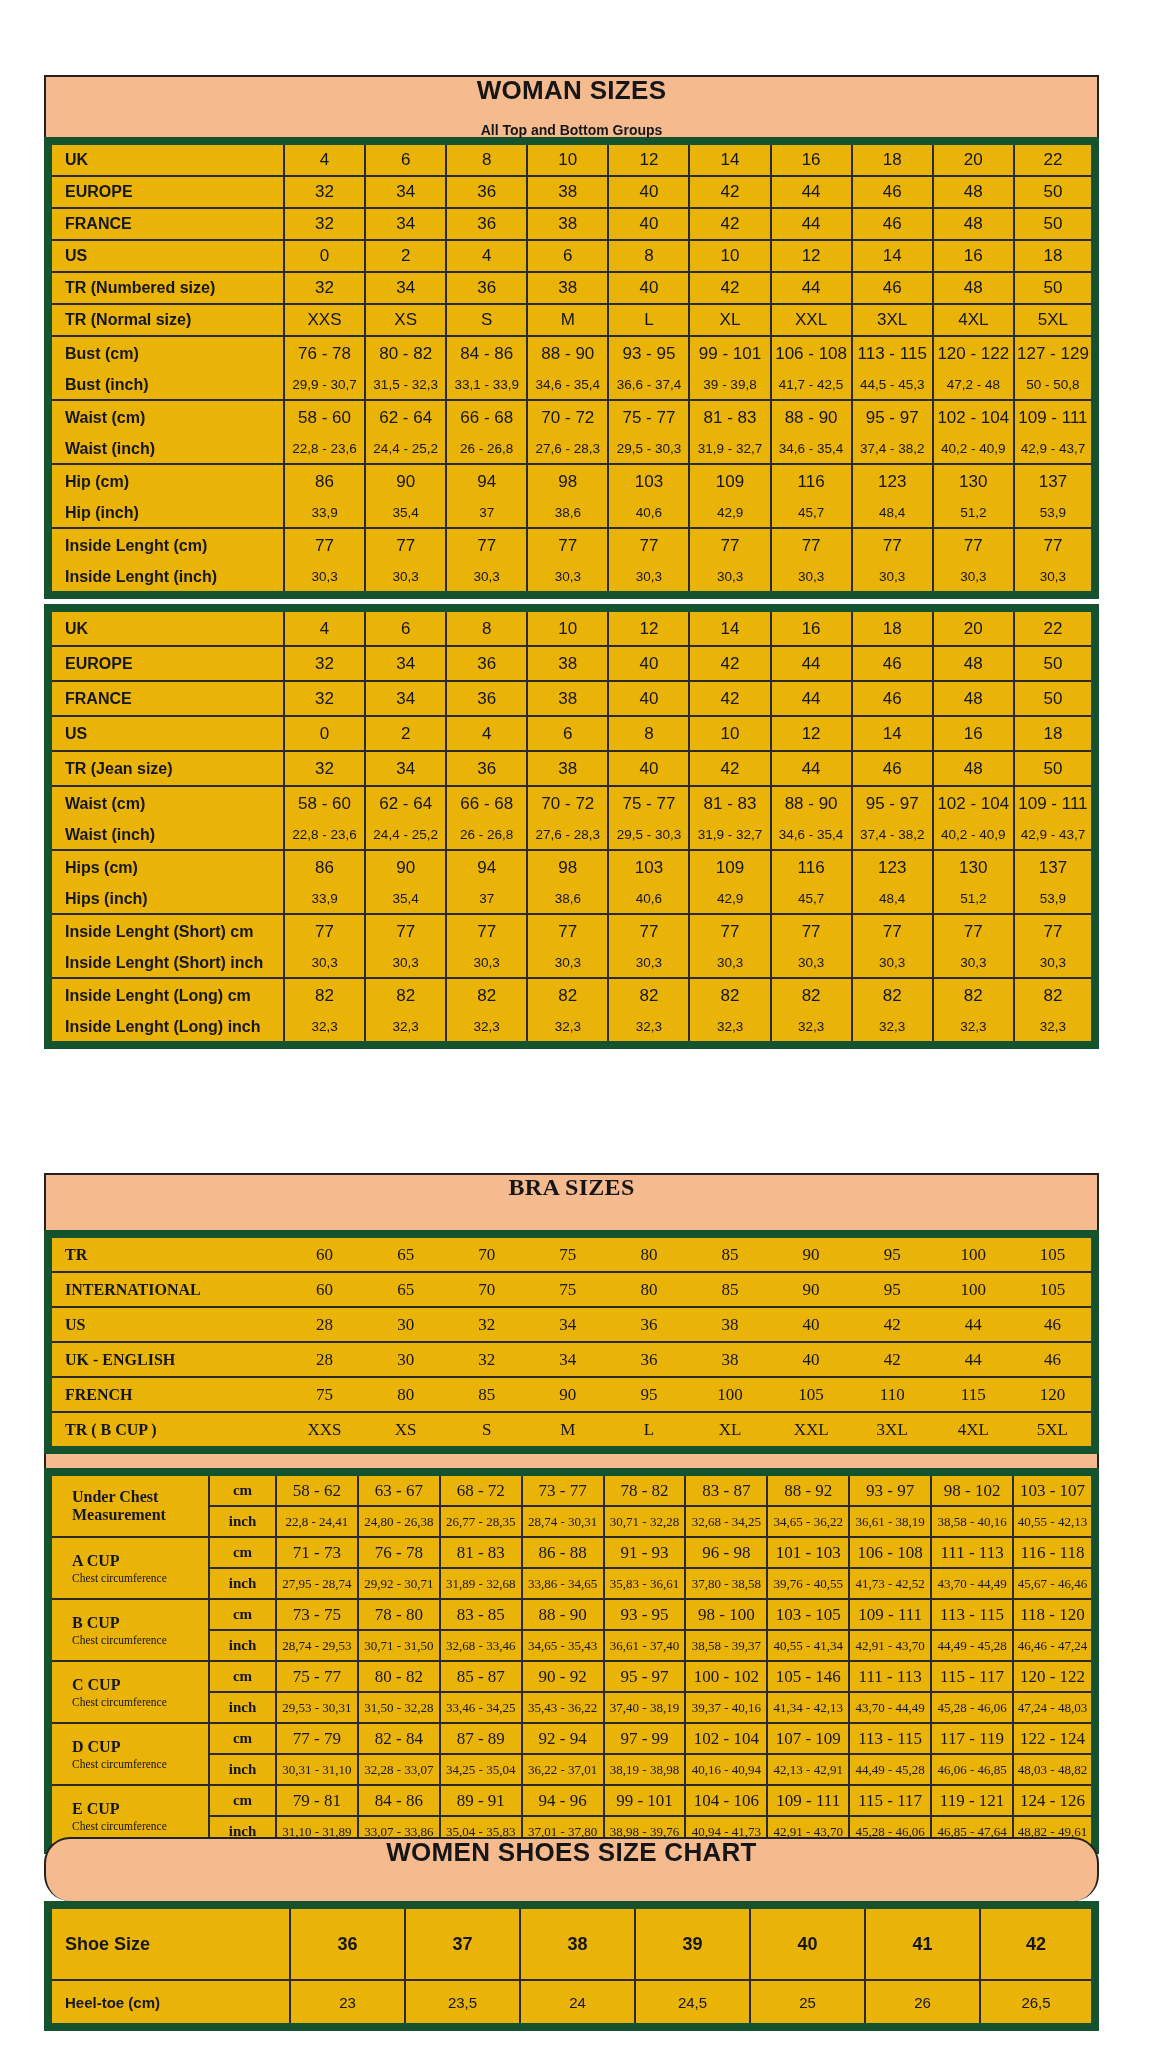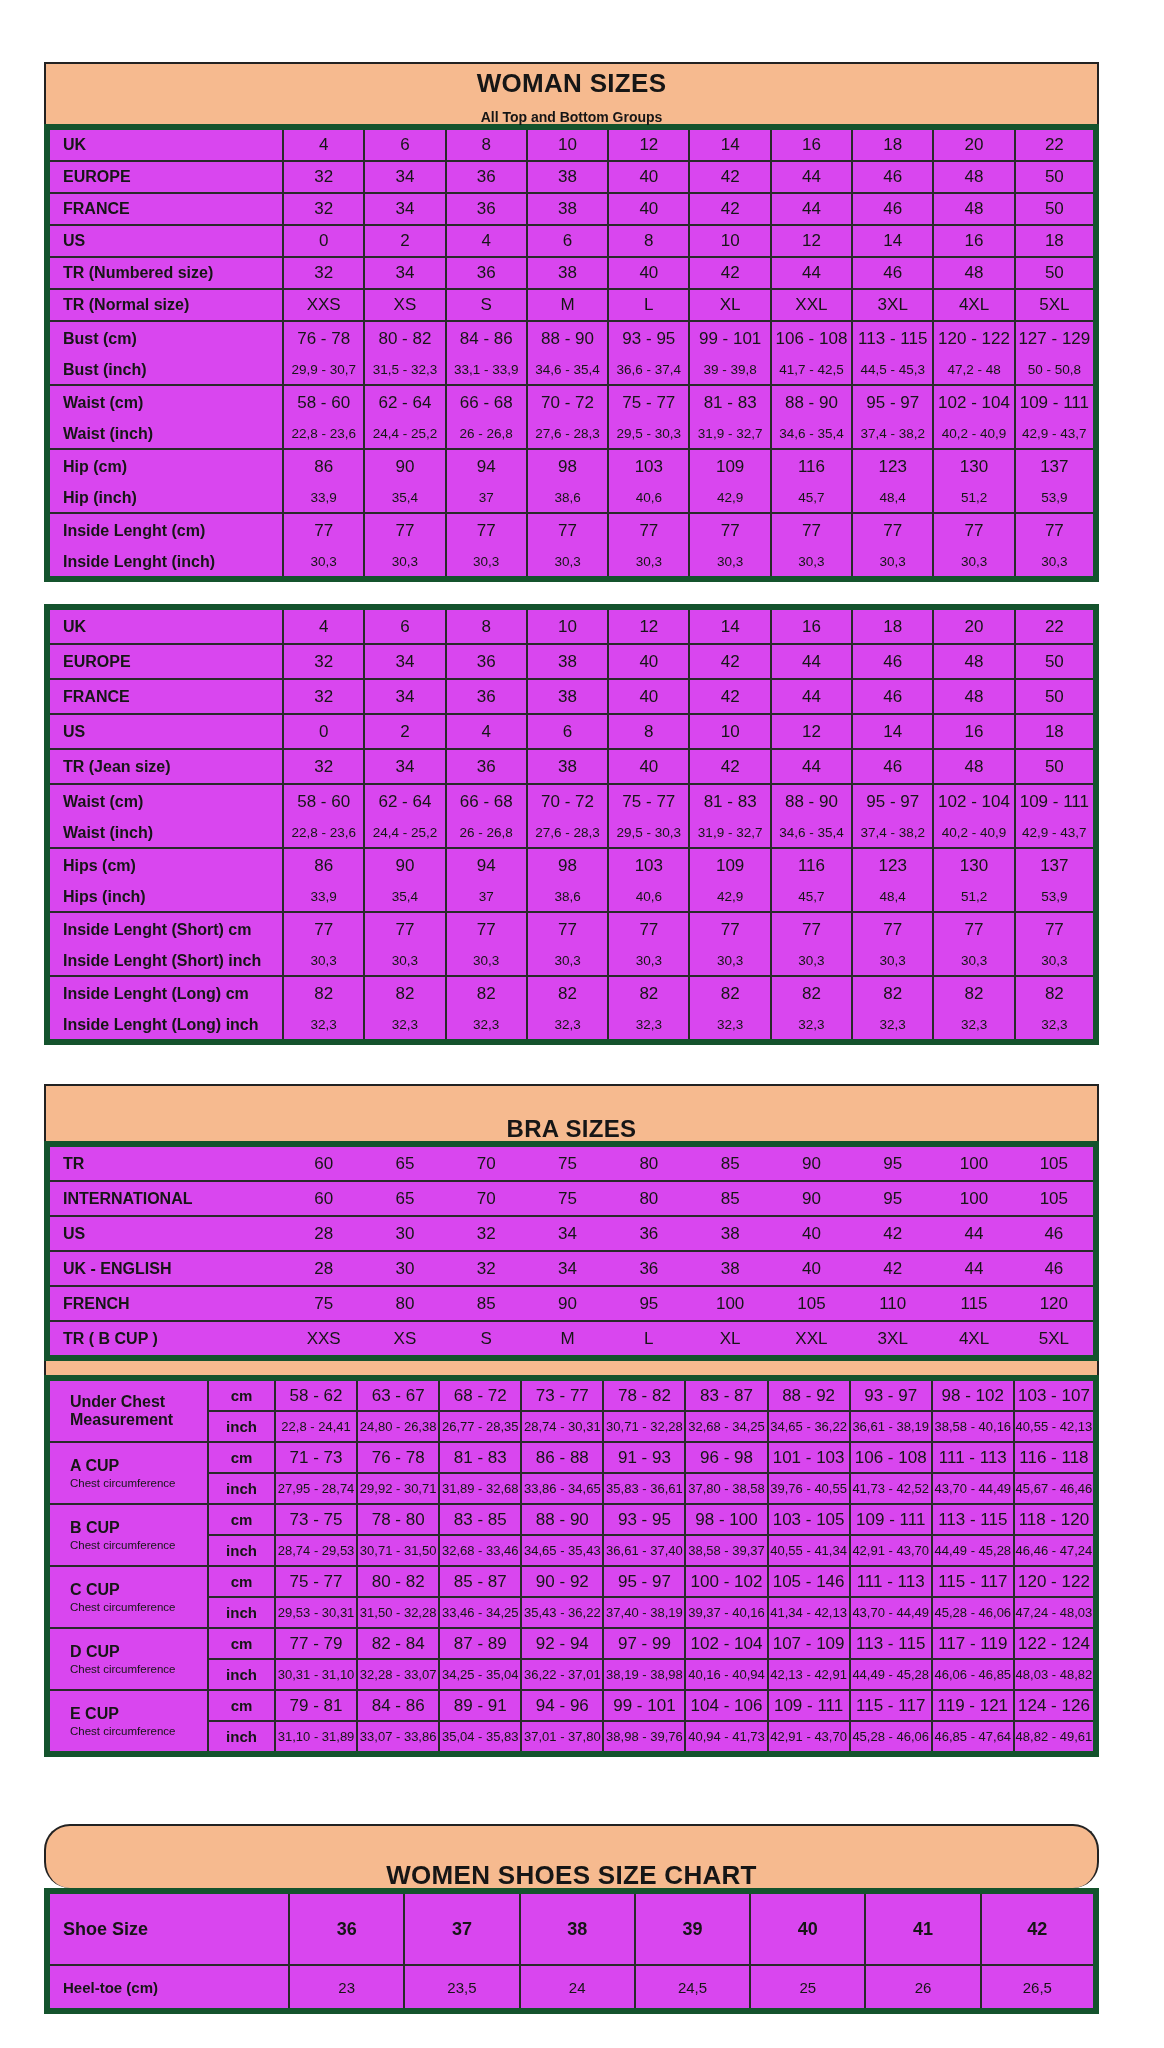--- a/index.html
+++ b/index.html
@@ -1,28 +1,28 @@
 <!DOCTYPE html>
 <html style="--accent: #F6BA8F;"><head>
 <meta charset="utf-8">
 <style>
   html,body{ margin:0; padding:0; }
   body{ background:#ffffff; font-family:"Liberation Sans", sans-serif; color:#161616; }
   .page{ position:relative; width:1164px; height:2048px; background:#ffffff; overflow:hidden; }
   section{ position:absolute; left:44px; width:1055px; }
-  .t1{ top:62px; } .t2{ top:604px; } .t3{ top:1084px; } .t4{ top:1824px; }
+  .t1{ top:62px; } .t2{ top:604px; } .t3{ top:1160px;font-family:Liberation Serif, serif; } .t4{ top:1824px; }
 
   .hdr{ background:var(--accent,#F6BA8F); border:2px solid #222222; border-bottom:none;
-        display:flex; flex-direction:column; justify-content:flex-end; align-items:center; gap:14px; }
+        display:flex; flex-direction:column; justify-content:space-between; align-items:center; gap:14px;margin-top:13px; }
   .t1 .hdr{ height:60px; } .t2 .hdr{ height:53px; } .t3 .hdr{ height:55px; } .t4 .hdr{ height:62px;border-radius:26px; }
   .title{ font-size:26px; font-weight:700; letter-spacing:.3px; line-height:1; }
   .t3 .title{ font-size:24px; }
   .sub{ font-size:14px; font-weight:700; line-height:1; }
 
-  table{ width:100%; border-collapse:collapse; table-layout:fixed; background:#d946ef; border:6px solid #14532d; }
+  table{ width:100%; border-collapse:collapse; table-layout:fixed; background:#eab308; border:8px solid #14532d; }
   td{ border:2px solid #2a2a2a; text-align:center; vertical-align:middle; font-size:17px; padding:0; overflow:hidden; }
   td.label{ text-align:left; padding-left:13px; font-weight:700; font-size:16px; }
   tr.single td{ height:30px; }
   .t2 tr.single td, .t3 tr.single td{ height:33px; }
 
   tr.group td{ height:62px; }
   tr.group td .top{ height:33px; display:flex; align-items:center; justify-content:center; }
   tr.group td .bot{ height:29px; display:flex; align-items:center; justify-content:center; font-size:13.5px; }
   tr.group td.label .top, tr.group td.label .bot{ justify-content:flex-start; font-size:16px; font-weight:700; }
 

